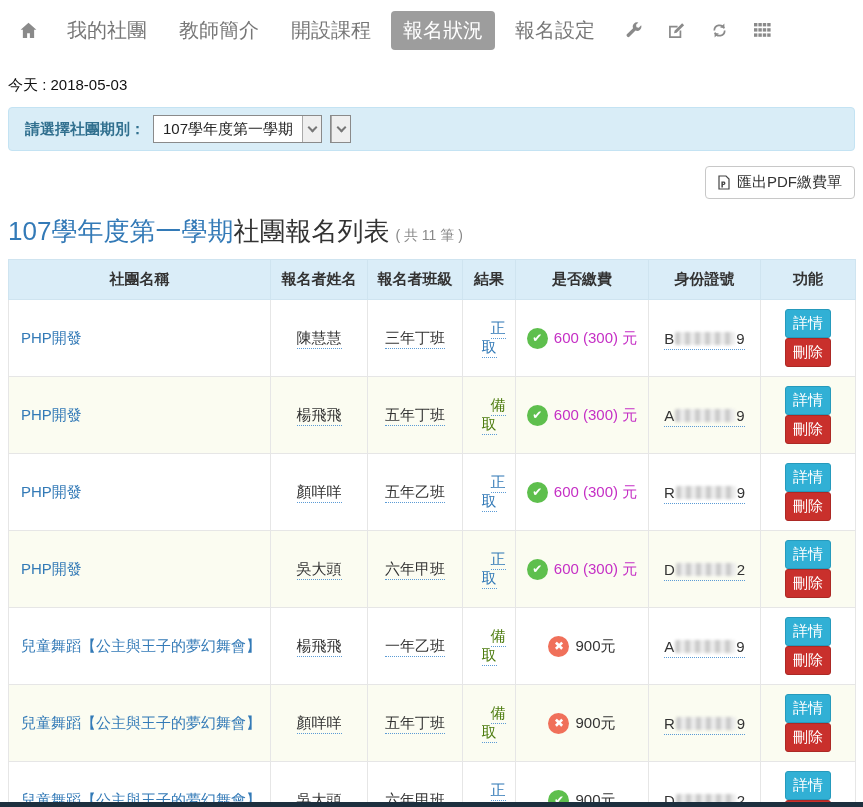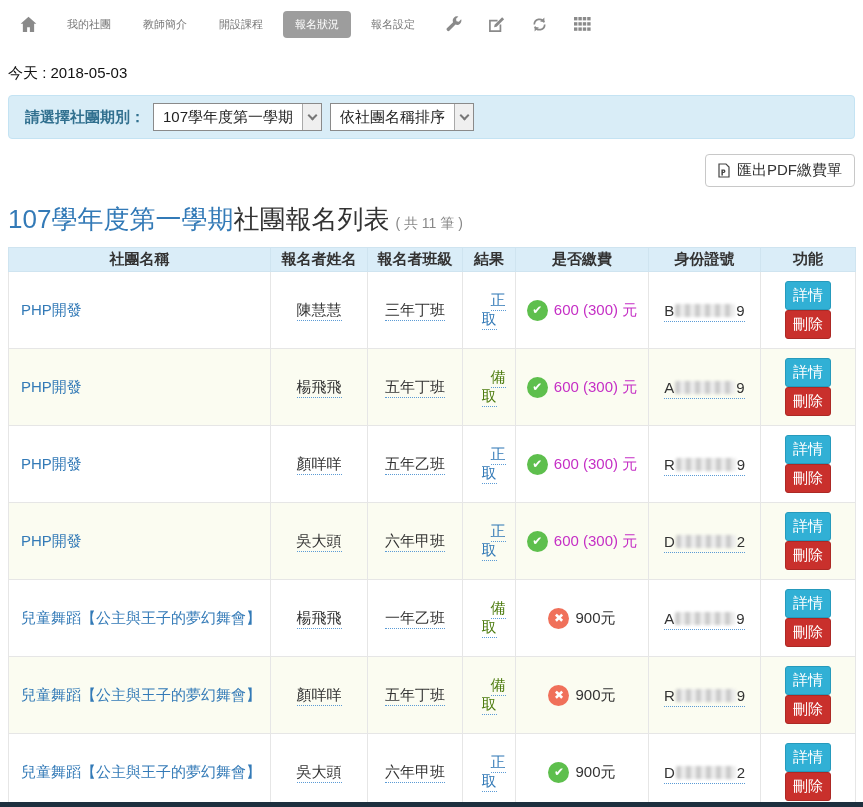--- a/index.html
+++ b/index.html
@@ -4,21 +4,21 @@
 <style>
   * { box-sizing: border-box; margin: 0; padding: 0; }
   html,body { background:#fff; }
   body {
     width: 863px; height: 807px; position: relative; overflow: hidden;
     font-family: "Liberation Sans", "DejaVu Sans", sans-serif; color:#333;
   }
   
   .topnav { display:flex; align-items:center; padding:11px 0 9px 20px; }
   .home-link { margin-right:18px; display:inline-flex; }
-  .nav-item { color:#777; font-size:11px; padding:6px 12px; margin-right:8px; cursor:pointer; white-space:nowrap; }
+  .nav-item { color:#777; font-size:20px; padding:6px 12px; margin-right:8px; cursor:pointer; white-space:nowrap; }
   .nav-item.active { background:#9d9d9d; color:#fff; border-radius:4px; }
   .nav-icons { display:flex; align-items:center; margin-left:10px; }
   .nav-icon { margin-right:26px; display:inline-flex; cursor:pointer; }
   .nav-icon svg, .home-link svg { fill:#8a8a8a; }
   
   .today { margin:17px 8px 12px; font-size:15px; color:#111; }
   
   .filter { margin:0 8px; background:#d9edf7; border:1px solid #c4e3f3; border-radius:4px;
             padding:7px 16px; display:flex; align-items:center; }
   .filter-label { color:#31708f; font-weight:bold; font-size:15px; margin-right:8px; }
@@ -39,21 +39,21 @@
   .btn svg { flex:none; }
   
   .page-title { margin:15px 8px 10px; font-size:26px; font-weight:normal; }
   .title-term { color:#337ab7; }
   .title-text { color:#333; }
   .title-count { color:#888; font-size:14px; margin-left:6px; }
   
   table { border-collapse:collapse; table-layout:fixed; width:847px; margin:0 8px; }
   col.c-club{width:262px} col.c-name{width:97px} col.c-class{width:95px} col.c-result{width:53px}
   col.c-fee{width:133px} col.c-id{width:112px} col.c-fn{width:95px}
-  thead th { background:#daedf8; border:1px solid #cfe4f0; font-weight:bold; padding:2px 6px;
+  thead th { background:#daedf8; border:1px solid #cfe4f0; font-weight:bold; padding:10px 6px;
              font-size:15px; color:#333; text-align:center; }
   tbody td { border:1px solid #e6e6e6; padding:9px 6px; text-align:center; font-size:15px;
              color:#333; height:41px; vertical-align:middle; }
   tbody tr:nth-child(even) { background:#fbfcf1; }
   td.club-cell { text-align:left; padding-left:12px; }
   .club { color:#337ab7; text-decoration:none; cursor:pointer; }
   .dotted { border-bottom:1px dotted #5b9bd5; padding-bottom:2px; cursor:pointer; }
   .result { text-decoration:none;margin-left:18px; }
   .result.accepted { color:#337ab7; }
   .result.waitlist { color:#4d7c0f; }
@@ -131,21 +131,20 @@
 
 <div class="filter">
   <span class="filter-label">請選擇社團期別：</span>
   <span class="sel">
     <span class="sel-text">107學年度第一學期</span>
     <span class="sel-arrow">
         <span class="chev"></span>
       </span>
   </span>
   <span class="sel">
-    <span class="sel-text">依社團名稱排序</span>
     <span class="sel-arrow">
         <span class="chev"></span>
       </span>
   </span>
 </div>
 
 <div class="actions">
   <button class="btn btn-white">
     <svg width="12" height="15" viewBox="0 0 12 15">
         <path d="M1 1h7l3 3v10H1z" fill="none" stroke="#444" stroke-width="1.2"></path>

